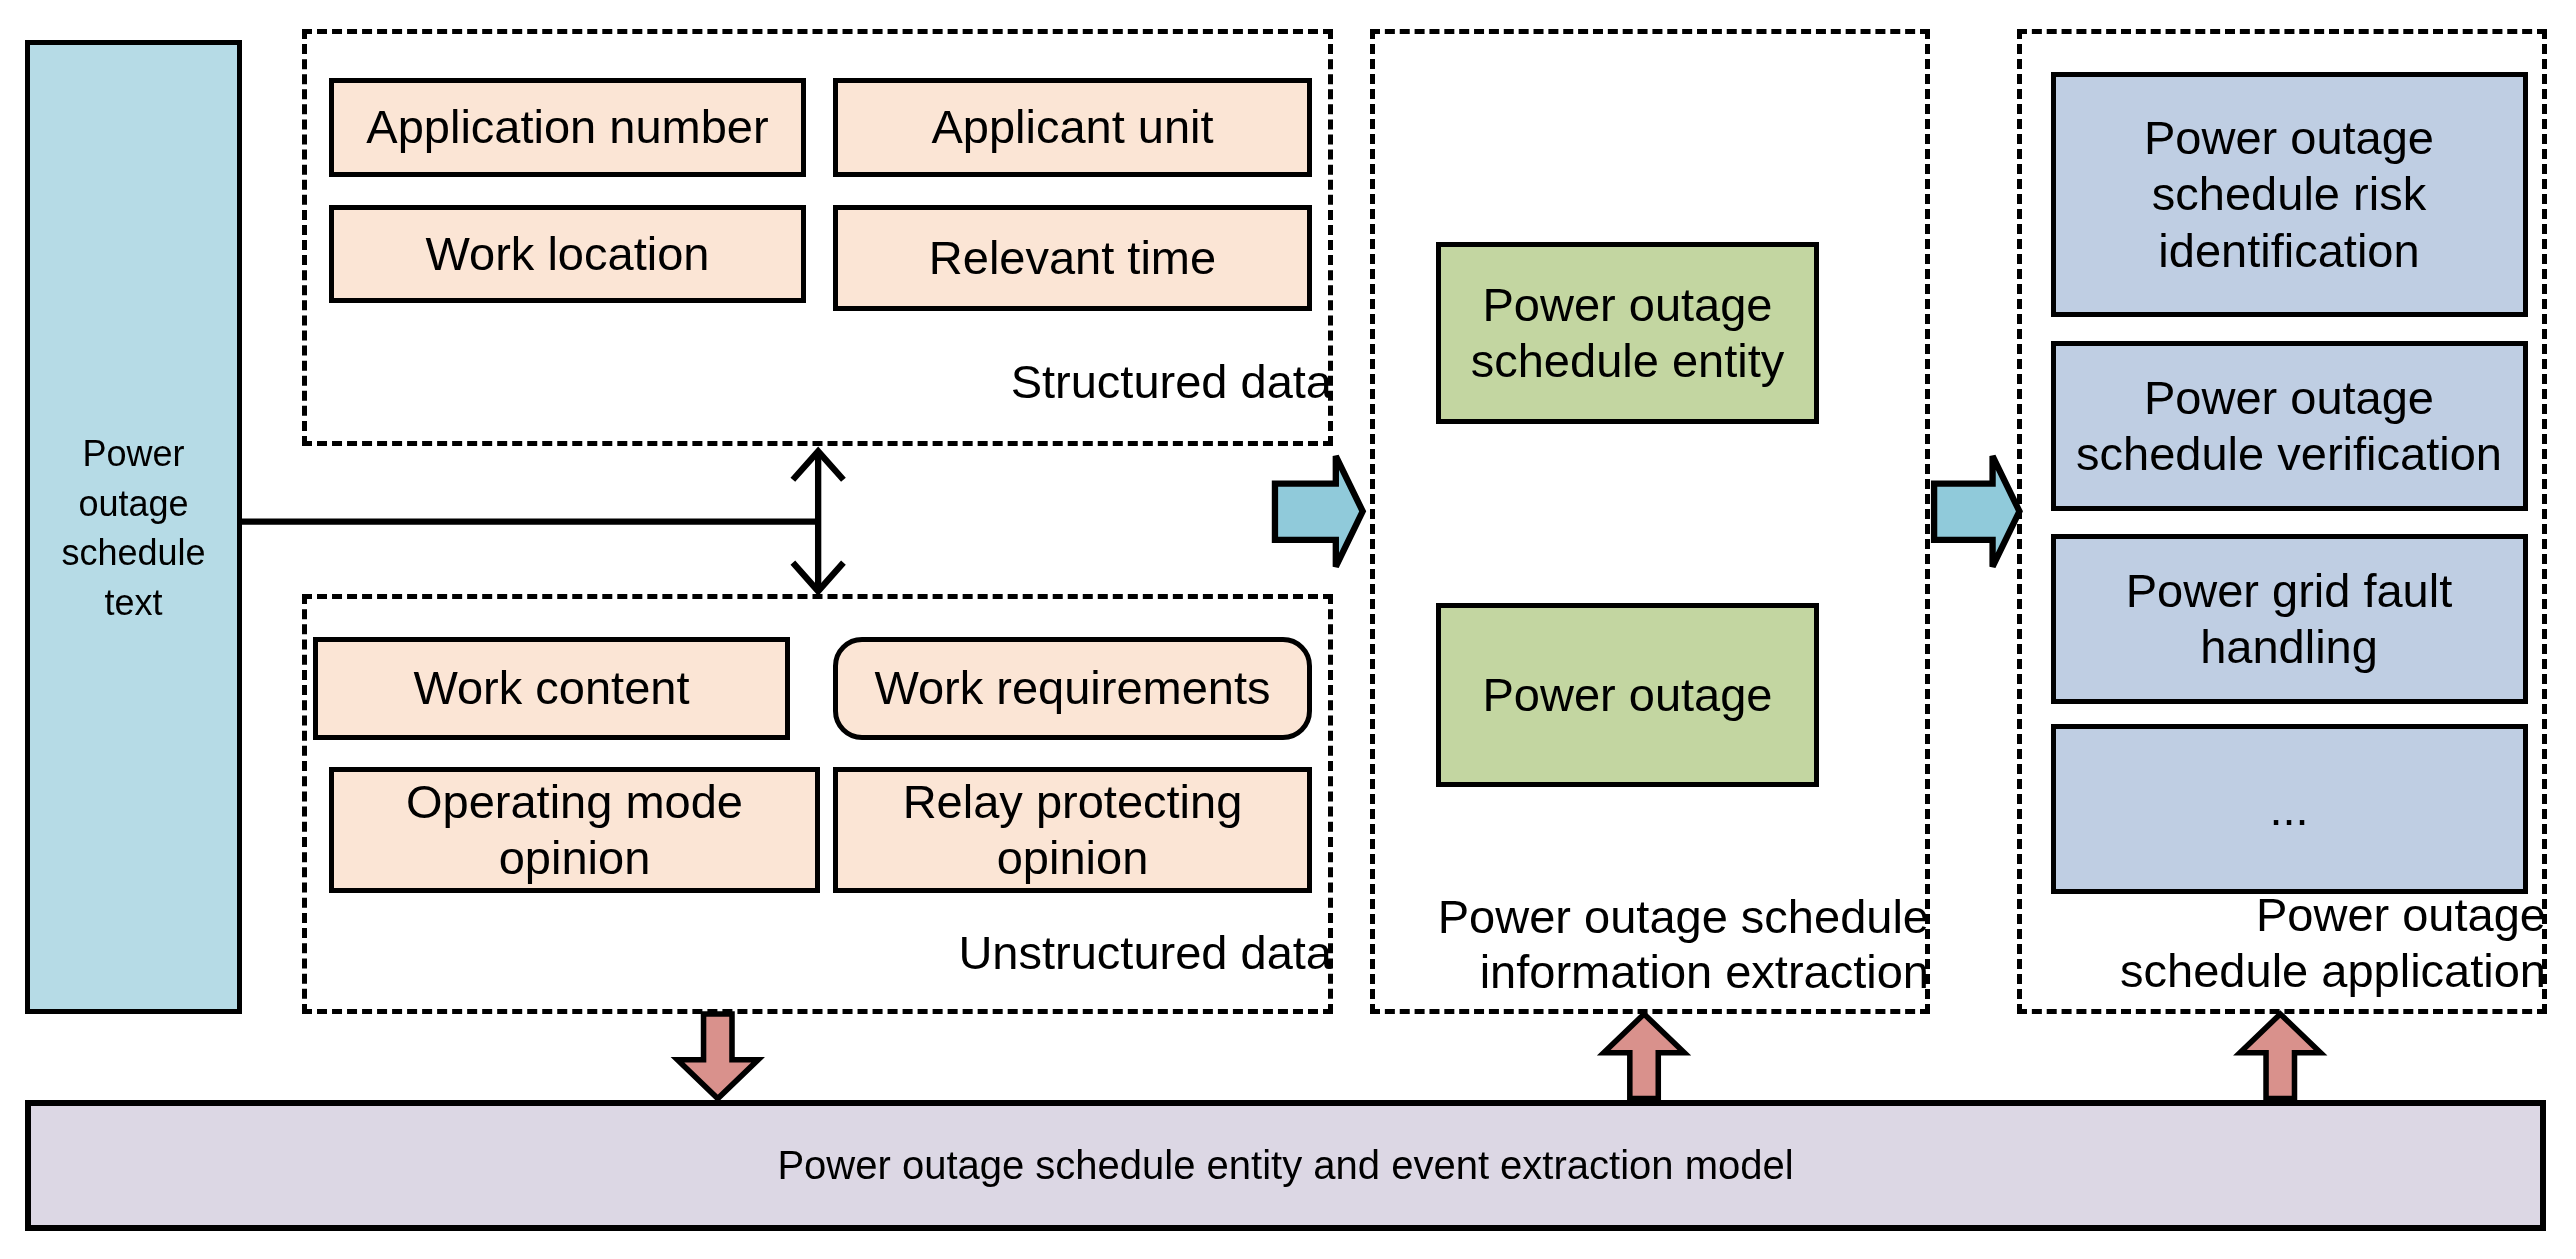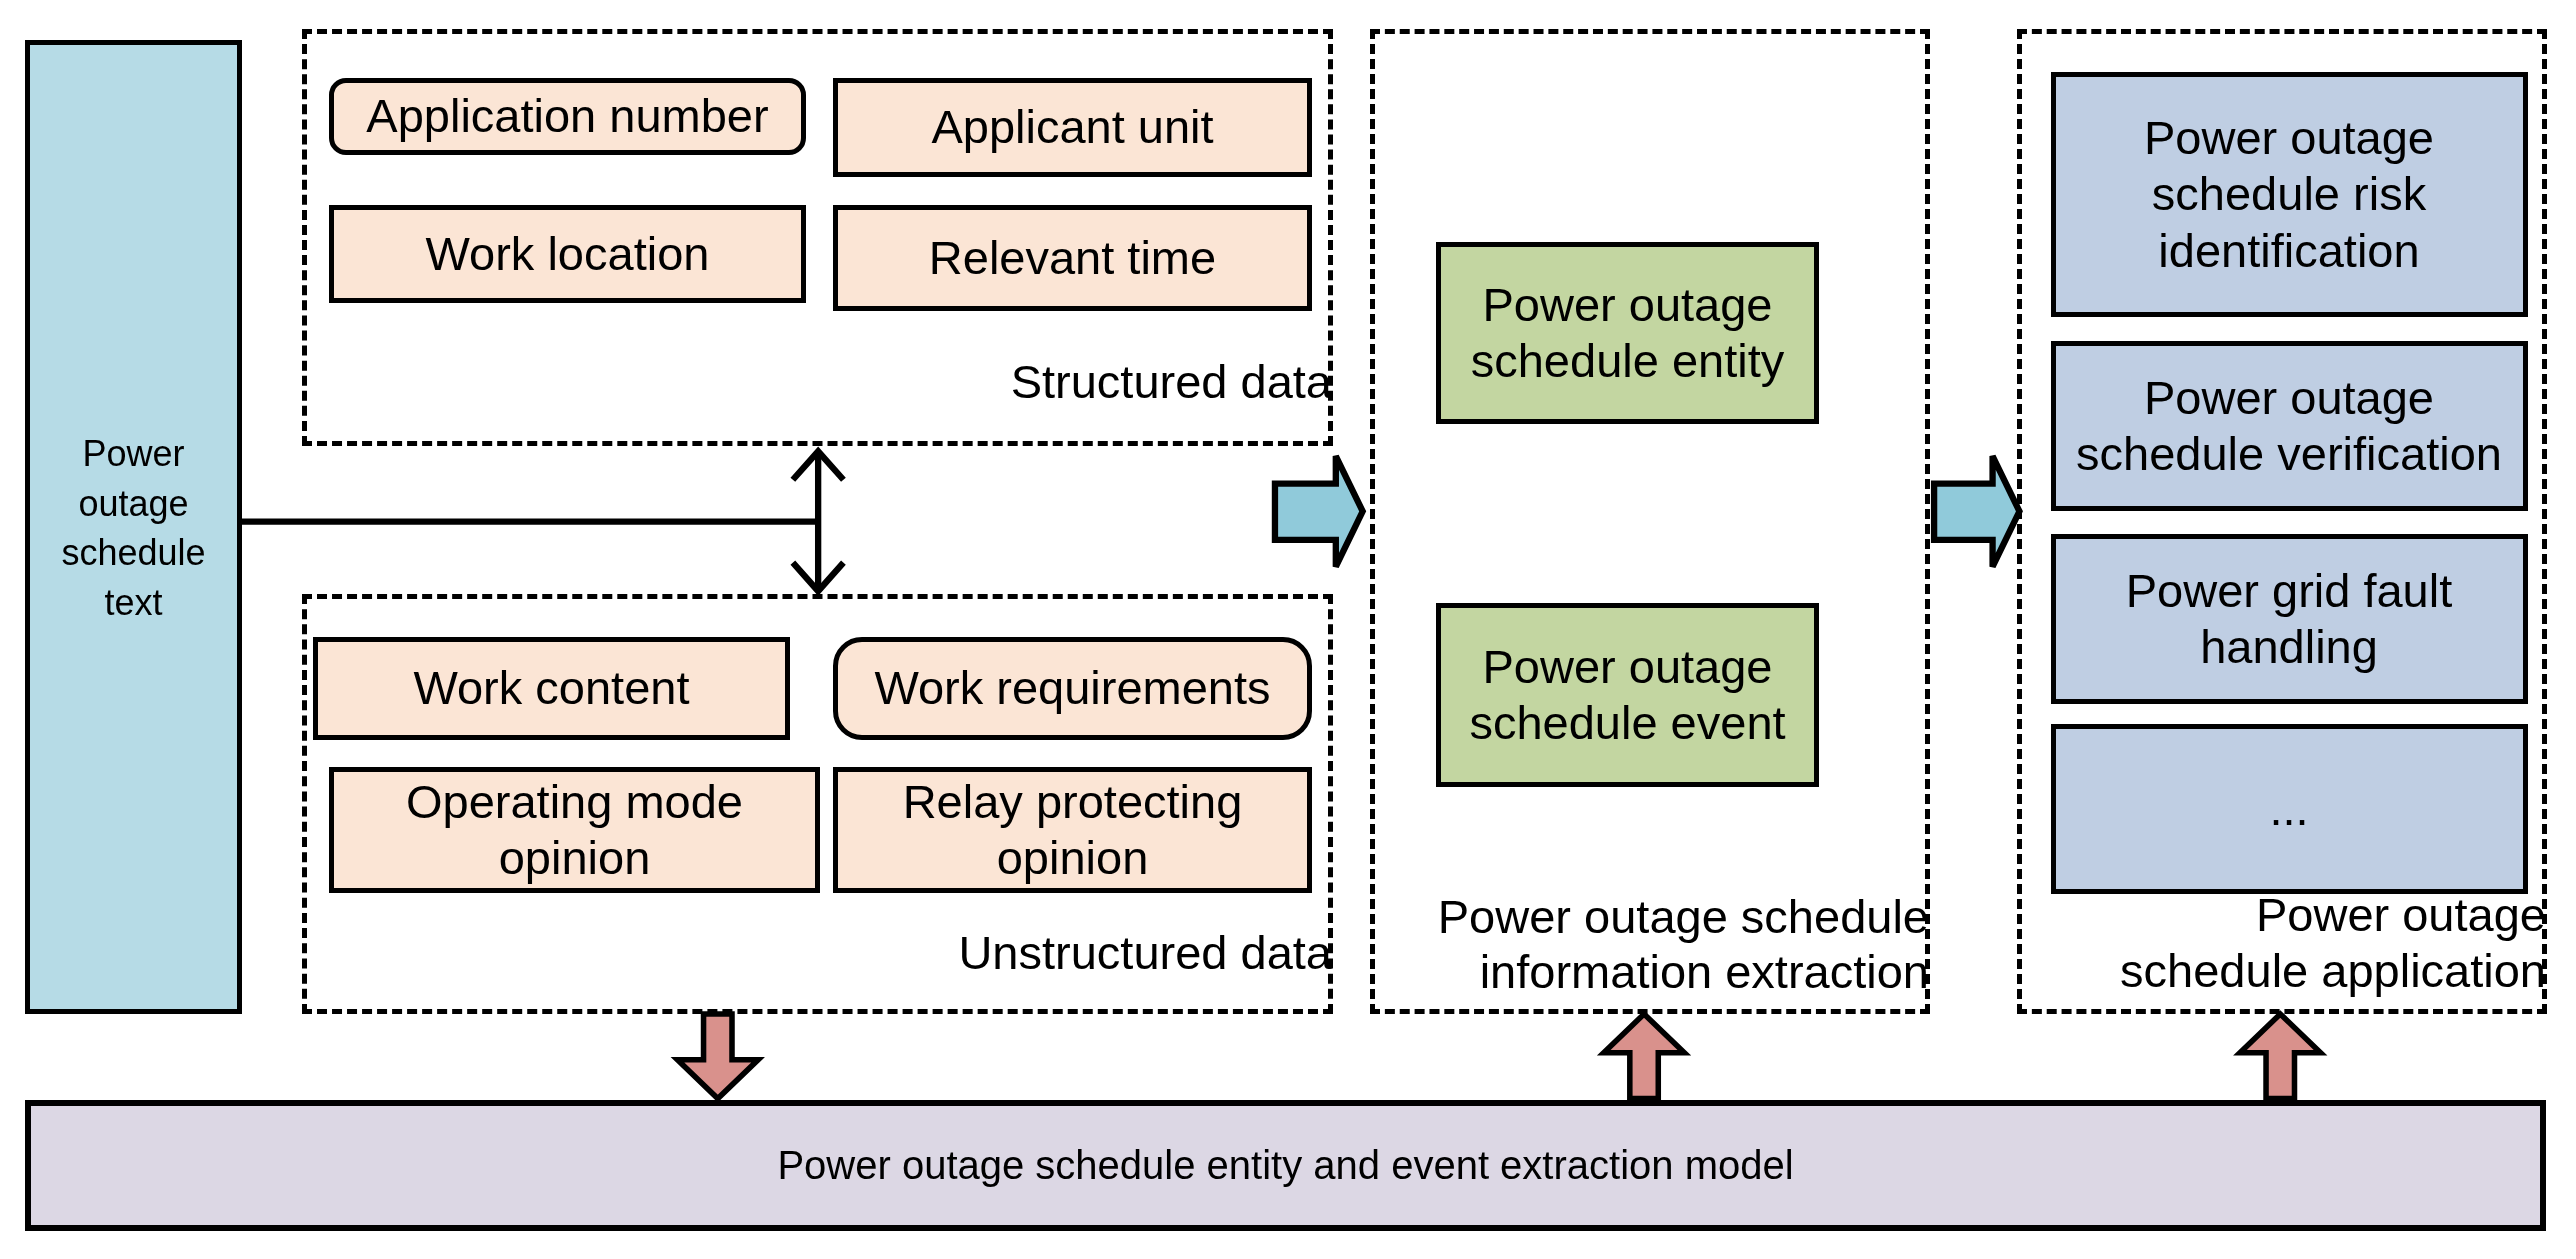--- a/index.html
+++ b/index.html
@@ -85,21 +85,21 @@
   <div class="abs source-box" style="left:25px; top:40px; width:217px; height:974px;">
     <div class="source-text">
         <div>Power</div>
         <div>outage</div>
         <div>schedule</div>
         <div>text</div>
       </div>
   </div>
 
   <div class="abs panel" style="left:302px; top:29px; width:1031px; height:417px;">
-    <div class="abs box fill-field" style="left:22px; top:44px; width:477px; height:77px;border-radius:17px;">
+    <div class="abs box fill-field" style="left:22px; top:44px; width:477px; height:99px;">
         <div>Application number</div>
       </div>
     <div class="abs box fill-field" style="left:526px; top:44px; width:479px; height:99px;">
         <div>Applicant unit</div>
       </div>
     <div class="abs box fill-field" style="left:22px; top:171px; width:477px; height:98px;">
         <div>Work location</div>
       </div>
     <div class="abs box fill-field" style="left:526px; top:171px; width:479px; height:106px;">
         <div>Relevant time</div>
@@ -125,21 +125,20 @@
     <div class="panel-label" style="bottom:28.5px;">Unstructured data</div>
   </div>
 
   <div class="abs panel" style="left:1370px; top:29px; width:560px; height:985px;">
     <div class="abs box fill-entity" style="left:61px; top:208px; width:383px; height:182px;">
         <div>Power outage</div>
         <div>schedule entity</div>
       </div>
     <div class="abs box fill-entity" style="left:61px; top:569px; width:383px; height:184px;">
         <div>Power outage</div>
-        <div>schedule event</div>
       </div>
     <div class="panel-label" style="bottom:9.5px;">
         <div>Power outage schedule</div>
         <div>information extraction</div>
       </div>
   </div>
 
   <div class="abs panel" style="left:2017px; top:29px; width:530px; height:985px;">
     <div class="abs box fill-app" style="left:28.5px; top:38px; width:477px; height:245px;">
         <div>Power outage</div>

